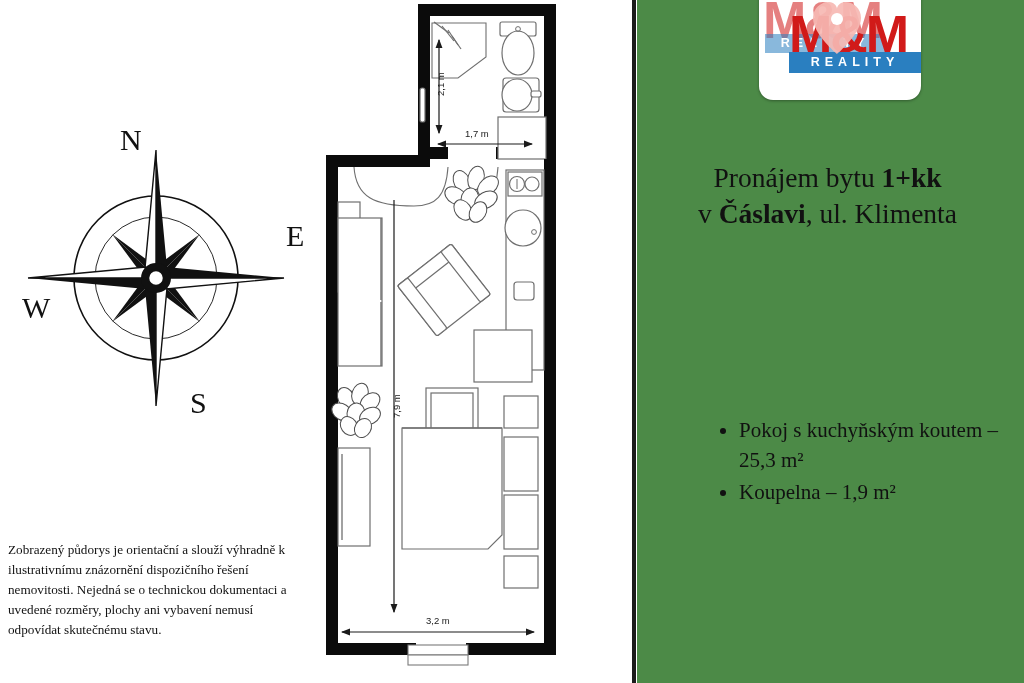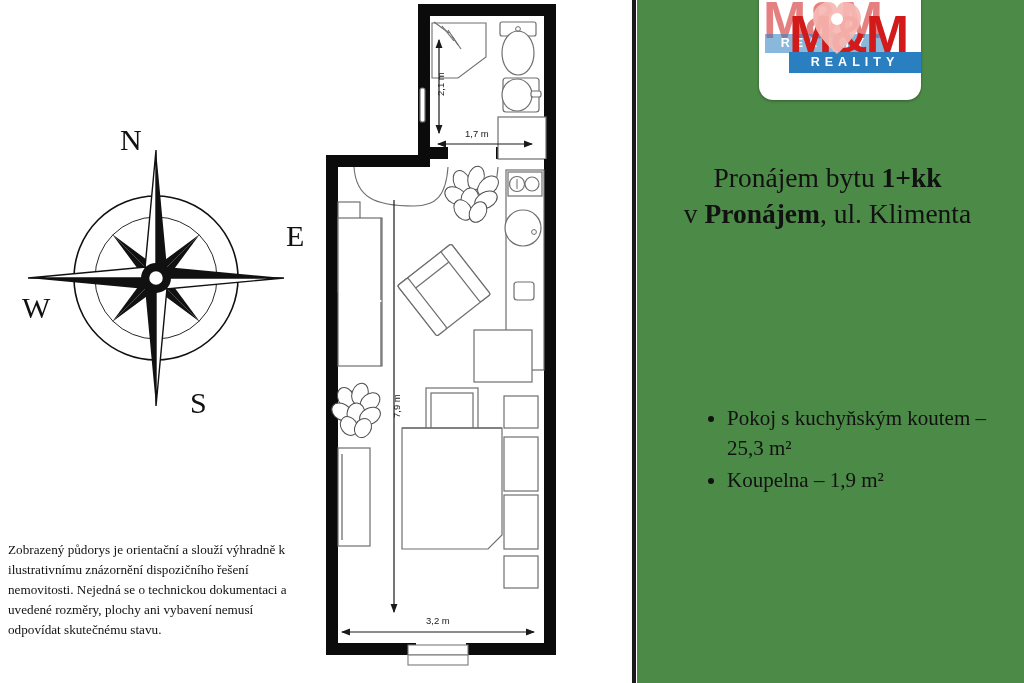--- a/index.html
+++ b/index.html
@@ -36,21 +36,21 @@
   .heart{position:absolute;}
 
   .title{position:absolute;left:7px;top:160px;width:367px;text-align:center;
       font-size:27.5px;line-height:1.32;color:#111;
       font-family:Liberation Serif, serif;}
   .title b{font-weight:bold;}
 
   .bullets{position:absolute;left:62px;top:400px;width:320px;
       font-size:21px;line-height:1.42;color:#111;
       font-family:"Liberation Serif",serif;}
-  .bullets ul{margin:4px;padding-left:24px;}
+  .bullets ul{margin:16px;padding-left:24px;}
   .bullets li{margin-bottom:2px;}
 
   .dim{font-family:"Liberation Sans",sans-serif;font-size:9.5px;fill:#1a1a1a;}
   .dimv{font-family:"Liberation Sans",sans-serif;font-size:9.5px;fill:#1a1a1a;}
 </style>
 </head>
 <body>
 
 <div id="page">
 
@@ -278,21 +278,21 @@
         <div class="lg lg-bar" style="left:30px;top:70px;width:132px;height:21px;line-height:21px;">REALITY</div>
         <svg class="heart" style="left:52px;top:18px;" width="52" height="56" viewBox="0 0 52 56">
           <path d="M26 54 C 26 54, 2 34, 2 18 C 2 8, 10 2, 18 2 C 23 2, 26 6, 26 9 C 26 6, 29 2, 34 2 C 42 2, 50 8, 50 18 C 50 34, 26 54, 26 54 Z" fill="#f6b9b3" opacity="0.92"></path>
           <circle cx="26" cy="19" r="6" fill="#ffffff"></circle>
         </svg>
       </div>
     </div>
 
     <div class="title">
       <div><span>Pronájem bytu </span><b>1+kk</b></div>
-      <div><span>v </span><b>Pronájem</b><span>, ul. Klimenta</span></div>
+      <div><span>v </span><b>Čáslavi</b><span>, ul. Klimenta</span></div>
     </div>
 
     <div class="bullets">
       <ul>
         <li>Pokoj s kuchyňským koutem – 25,3 m²</li>
         <li>Koupelna – 1,9 m²</li>
       </ul>
     </div>
 
   </div>

